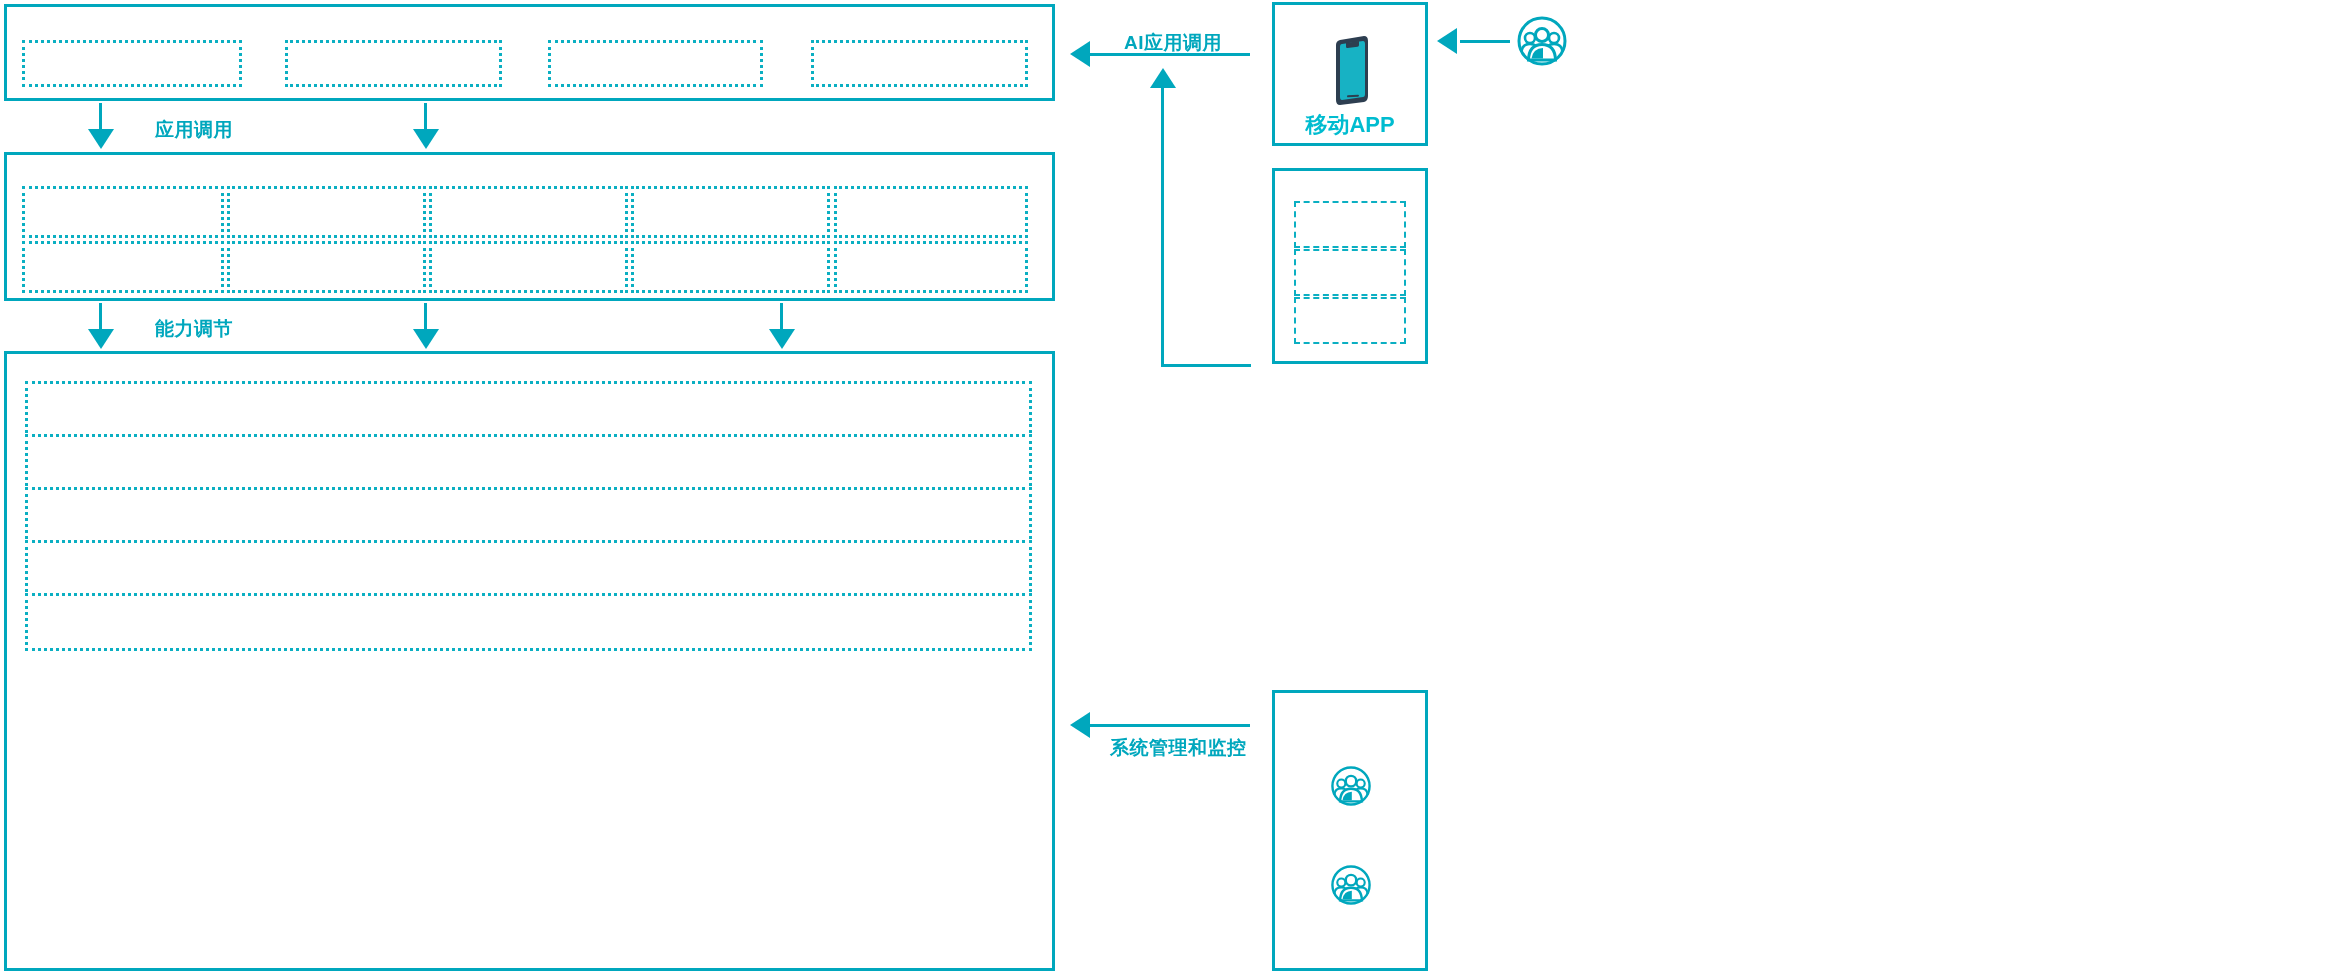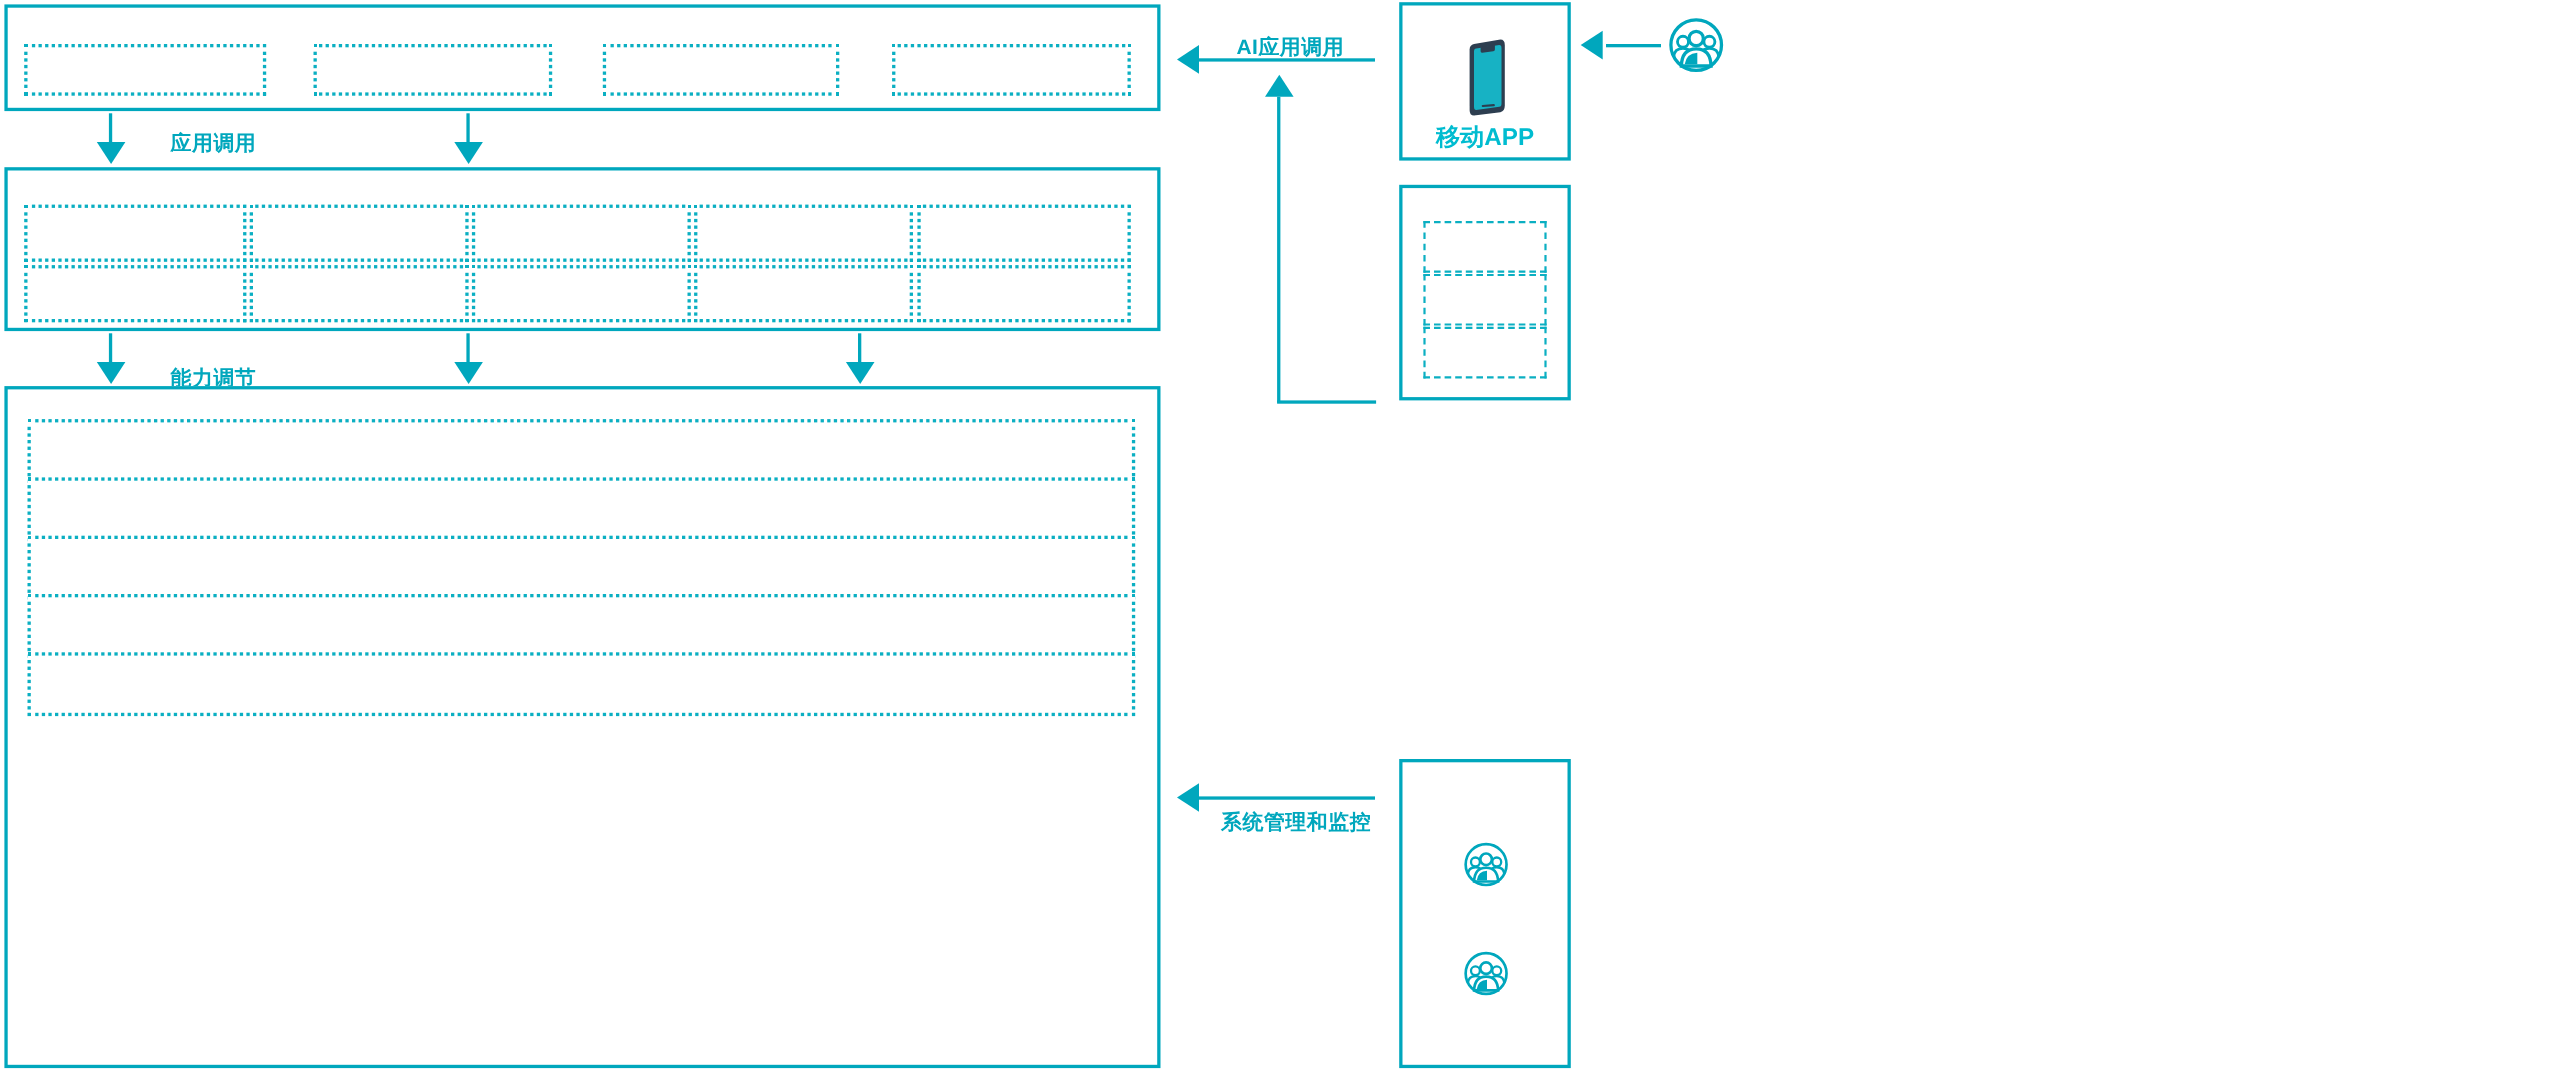--- a/index.html
+++ b/index.html
@@ -174,21 +174,21 @@
 
   <div class="v-line" style="left:99px; top:303px; height:30px;"></div>
   <div class="arrow-down" style="left:88px; top:329px;"></div>
 
   <div class="v-line" style="left:424px; top:303px; height:30px;"></div>
   <div class="arrow-down" style="left:413px; top:329px;"></div>
 
   <div class="v-line" style="left:780px; top:303px; height:30px;"></div>
   <div class="arrow-down" style="left:769px; top:329px;"></div>
 
-  <div class="flow-label" style="left:155px; top:316px;margin-top:15px;">能力调节</div>
+  <div class="flow-label" style="left:155px; top:316px;">能力调节</div>
 
   <div class="layer-box" style="left:4px; top:351px; width:1051px; height:620px;">
   </div>
 
   <div class="cell" style="left:25px; top:381px; width:1007px; height:58px;">
     <span></span>
   </div>
   <div class="cell" style="left:25px; top:434px; width:1007px; height:58px;">
     <span></span>
   </div>

